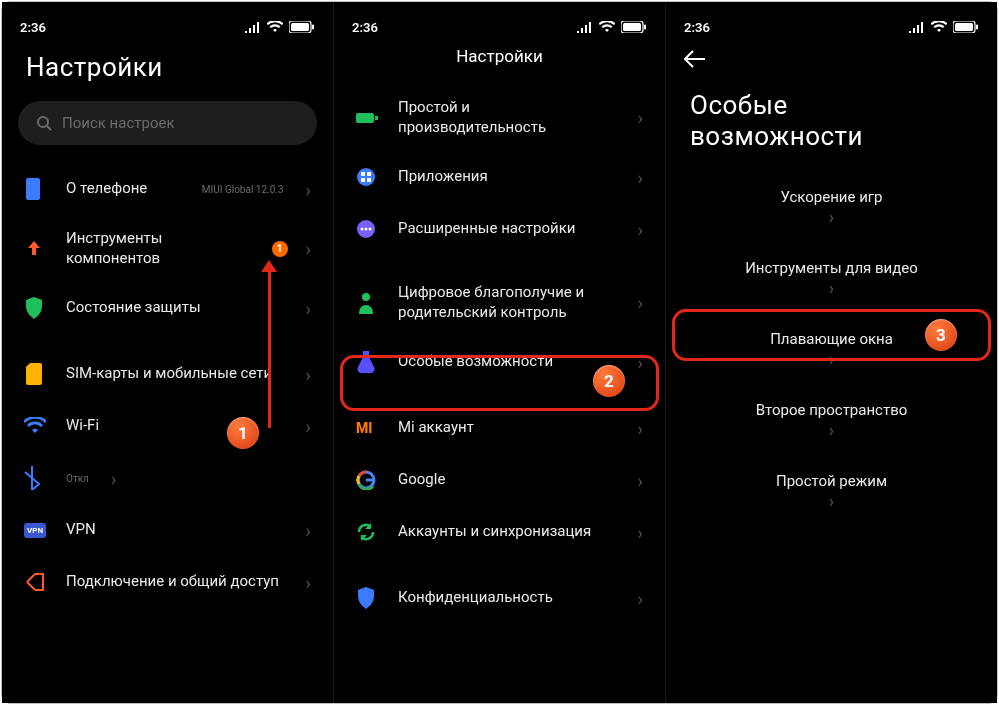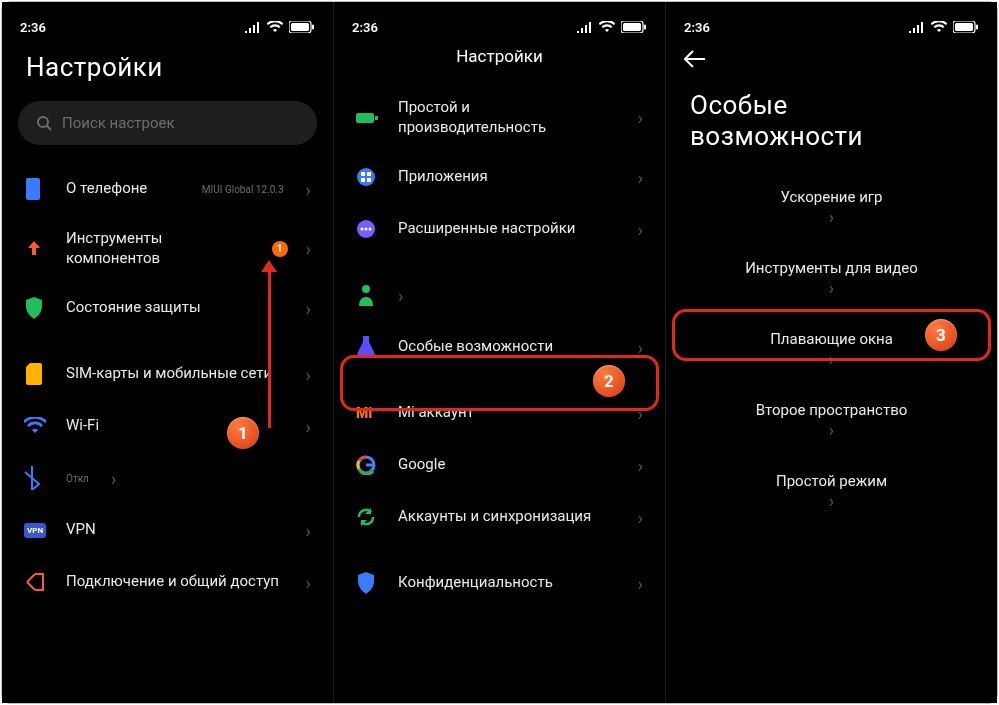--- a/index.html
+++ b/index.html
@@ -211,20 +211,21 @@
 
     <div class="divider"></div>
 
     <div class="row">
       <span class="icon">
           <svg width="20" height="22" viewBox="0 0 20 22">
             <circle cx="10" cy="5" r="4" fill="#1fbf5c"></circle>
             <path fill="#1fbf5c" d="M3 22c0-6 3-9 7-9s7 3 7 9z"></path>
           </svg>
         </span>
+      <span class="label">Цифровое благополучие и родительский контроль</span>
       <span class="chev">›</span>
     </div>
 
     <div class="row">
       <span class="icon">
           <svg width="20" height="22" viewBox="0 0 20 22">
             <path fill="#5a4fff" d="M7 0h6v6l5 10a4 4 0 01-4 6H6a4 4 0 01-4-6l5-10z"></path>
           </svg>
         </span>
       <span class="label">Особые возможности</span>

